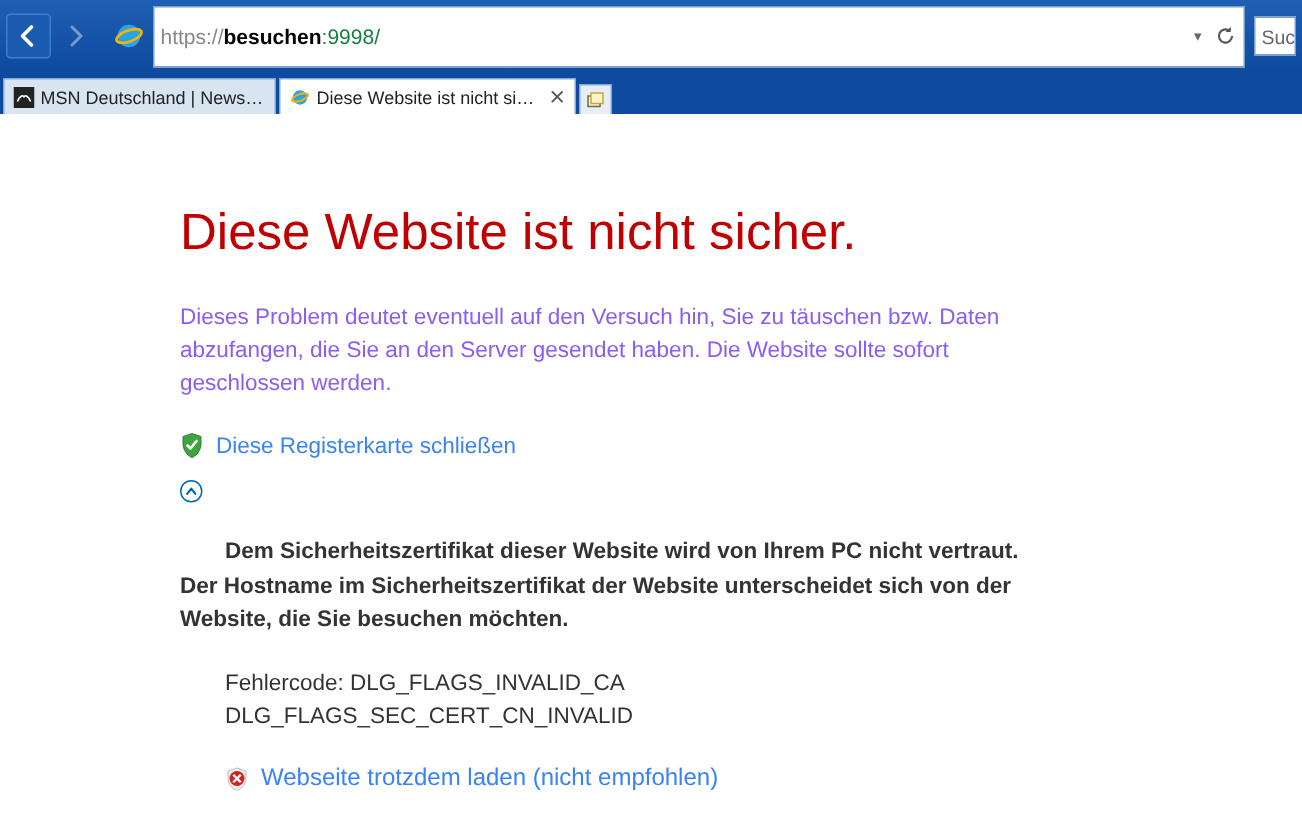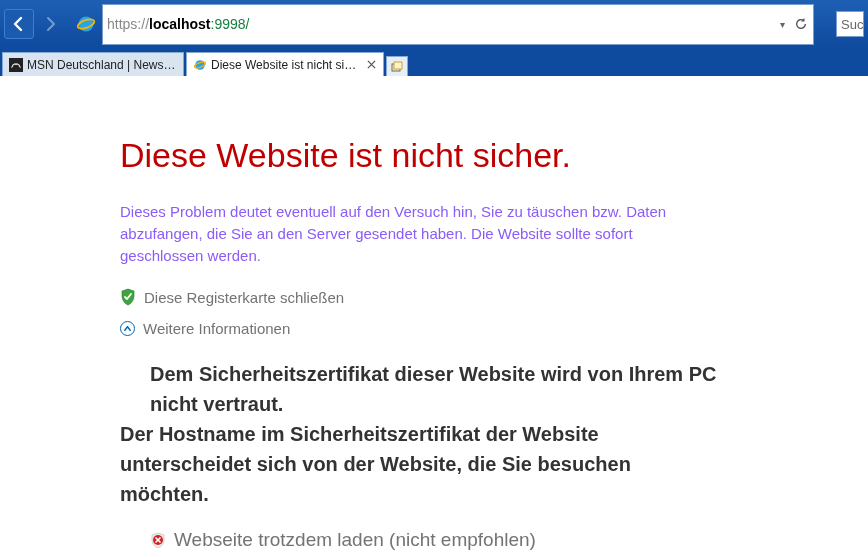--- a/index.html
+++ b/index.html
@@ -43,21 +43,21 @@
     .addr-bar {
       flex: 1;
       height: 41px;
       background: #fff;
       border: 1px solid #7a9ecc;
       display: flex;
       align-items: center;
       padding: 0 4px;
       font-size: 14px;
       color: #333;
-      margin-right: 20px;
+      margin-right: 4px;
       justify-content: center;
     }
     .addr-bar .proto { color: #888; }
     .addr-bar .host { color: #000; font-weight: 600; }
     .addr-bar .rest { color: #15803d; }
     .addr-right {
       display: flex;
       align-items: center;
       gap: 8px;
       margin-left: auto;
@@ -161,21 +161,21 @@
       margin-left: 0;
     }
     .link-row {
       display: flex;
       align-items: center;
       gap: 8px;
       margin-bottom: 14px;
       font-size: 15px;
     }
     .link-row a, .linkish {
-      color: #737373;
+      color: #3b82f6;
       text-decoration: none;
       cursor: pointer;
     }
     .shield {
       width: 16px;
       height: 18px;
     }
     .toggle-circle {
       width: 15px;
       height: 15px;
@@ -187,37 +187,37 @@
       color: #0067b8;
       font-size: 10px;
       line-height: 1;
     }
     .details {
       margin-top: 22px;
       padding-left: 30px;
     }
     .bold-line {
       font-weight: 700;
-      font-size: 20px;
+      font-size: 15px;
       line-height: 1.5;
     }
     .error-codes {
       margin-top: 20px;
       padding-left: 30px;
       font-size: 15px;
       line-height: 1.5;
       color: #333;
     }
     .proceed {
       margin-top: 20px;
       padding-left: 30px;
       display: flex;
       align-items: center;
       gap: 8px;
-      font-size: 19px;
+      font-size: 16px;
     }
     .error-badge {
       width: 16px;
       height: 16px;
     }
   </style>
 </head>
 <body>
 
 <div class="titlebar">
@@ -233,21 +233,21 @@
   </div>
 
   <svg class="ie-icon" viewBox="0 0 32 32">
     <circle cx="16" cy="16" r="12" fill="#2aa3e8"></circle>
     <ellipse cx="16" cy="16" rx="14" ry="6" fill="none" stroke="#f7b500" stroke-width="3" transform="rotate(-20 16 16)"></ellipse>
     <path d="M7 17 a9 9 0 0 1 18 0 h-13 a4 4 0 0 0 8 2" fill="#fff" opacity="0.0"></path>
   </svg>
 
   <div class="addr-bar">
     <span class="proto">https://</span>
-      <span class="host">localhost</span>
+      <span class="host">besuchen</span>
       <span class="rest">:9998/</span>
     <div class="addr-right">
       <span style="font-size:10px;color:#666;">▾</span>
       <div class="refresh-btn">
         <svg width="14" height="14" viewBox="0 0 16 16">
           <path d="M13 8a5 5 0 1 1-2-4" stroke="#555" stroke-width="1.6" fill="none"></path>
           <path d="M12 1 L12 5 L8 5" fill="#555"></path>
         </svg>
       </div>
     </div>
@@ -299,29 +299,34 @@
       </svg>
       <a class="linkish">Diese Registerkarte schließen</a>
     </div>
 
     <div class="link-row">
       <span class="toggle-circle">
         <svg width="9" height="9" viewBox="0 0 10 10">
           <path d="M2 7 L5 3 L8 7" stroke="#0067b8" stroke-width="1.6" fill="none" stroke-linecap="round" stroke-linejoin="round"></path>
         </svg>
       </span>
-      <a class="linkish">Weitere Informationen</a>
     </div>
   </div>
 
   <div class="details">
     <div class="bold-line">Dem Sicherheitszertifikat dieser Website wird von Ihrem PC nicht vertraut.</div>
     <div class="bold-line" style="margin-left:-30px;">Der Hostname im Sicherheitszertifikat der Website unterscheidet sich von der Website, die Sie besuchen möchten.</div>
   </div>
 
+  <div class="error-codes">
+    <div>
+      <span>Fehlercode: </span><span>DLG_FLAGS_INVALID_CA</span>
+    </div>
+    <div>DLG_FLAGS_SEC_CERT_CN_INVALID</div>
+  </div>
 
   <div class="proceed">
     <svg class="error-badge" viewBox="0 0 16 16">
       <path d="M8 1 L14 3 V8 C14 12 11 15 8 16 C5 15 2 12 2 8 V3 Z" fill="#eee" stroke="#aaa" stroke-width="0.5"></path>
       <circle cx="8" cy="8" r="5" fill="#d02424"></circle>
       <path d="M5.5 5.5 L10.5 10.5 M10.5 5.5 L5.5 10.5" stroke="#fff" stroke-width="1.6"></path>
     </svg>
     <a class="linkish">Webseite trotzdem laden (nicht empfohlen)</a>
   </div>
 </div>

